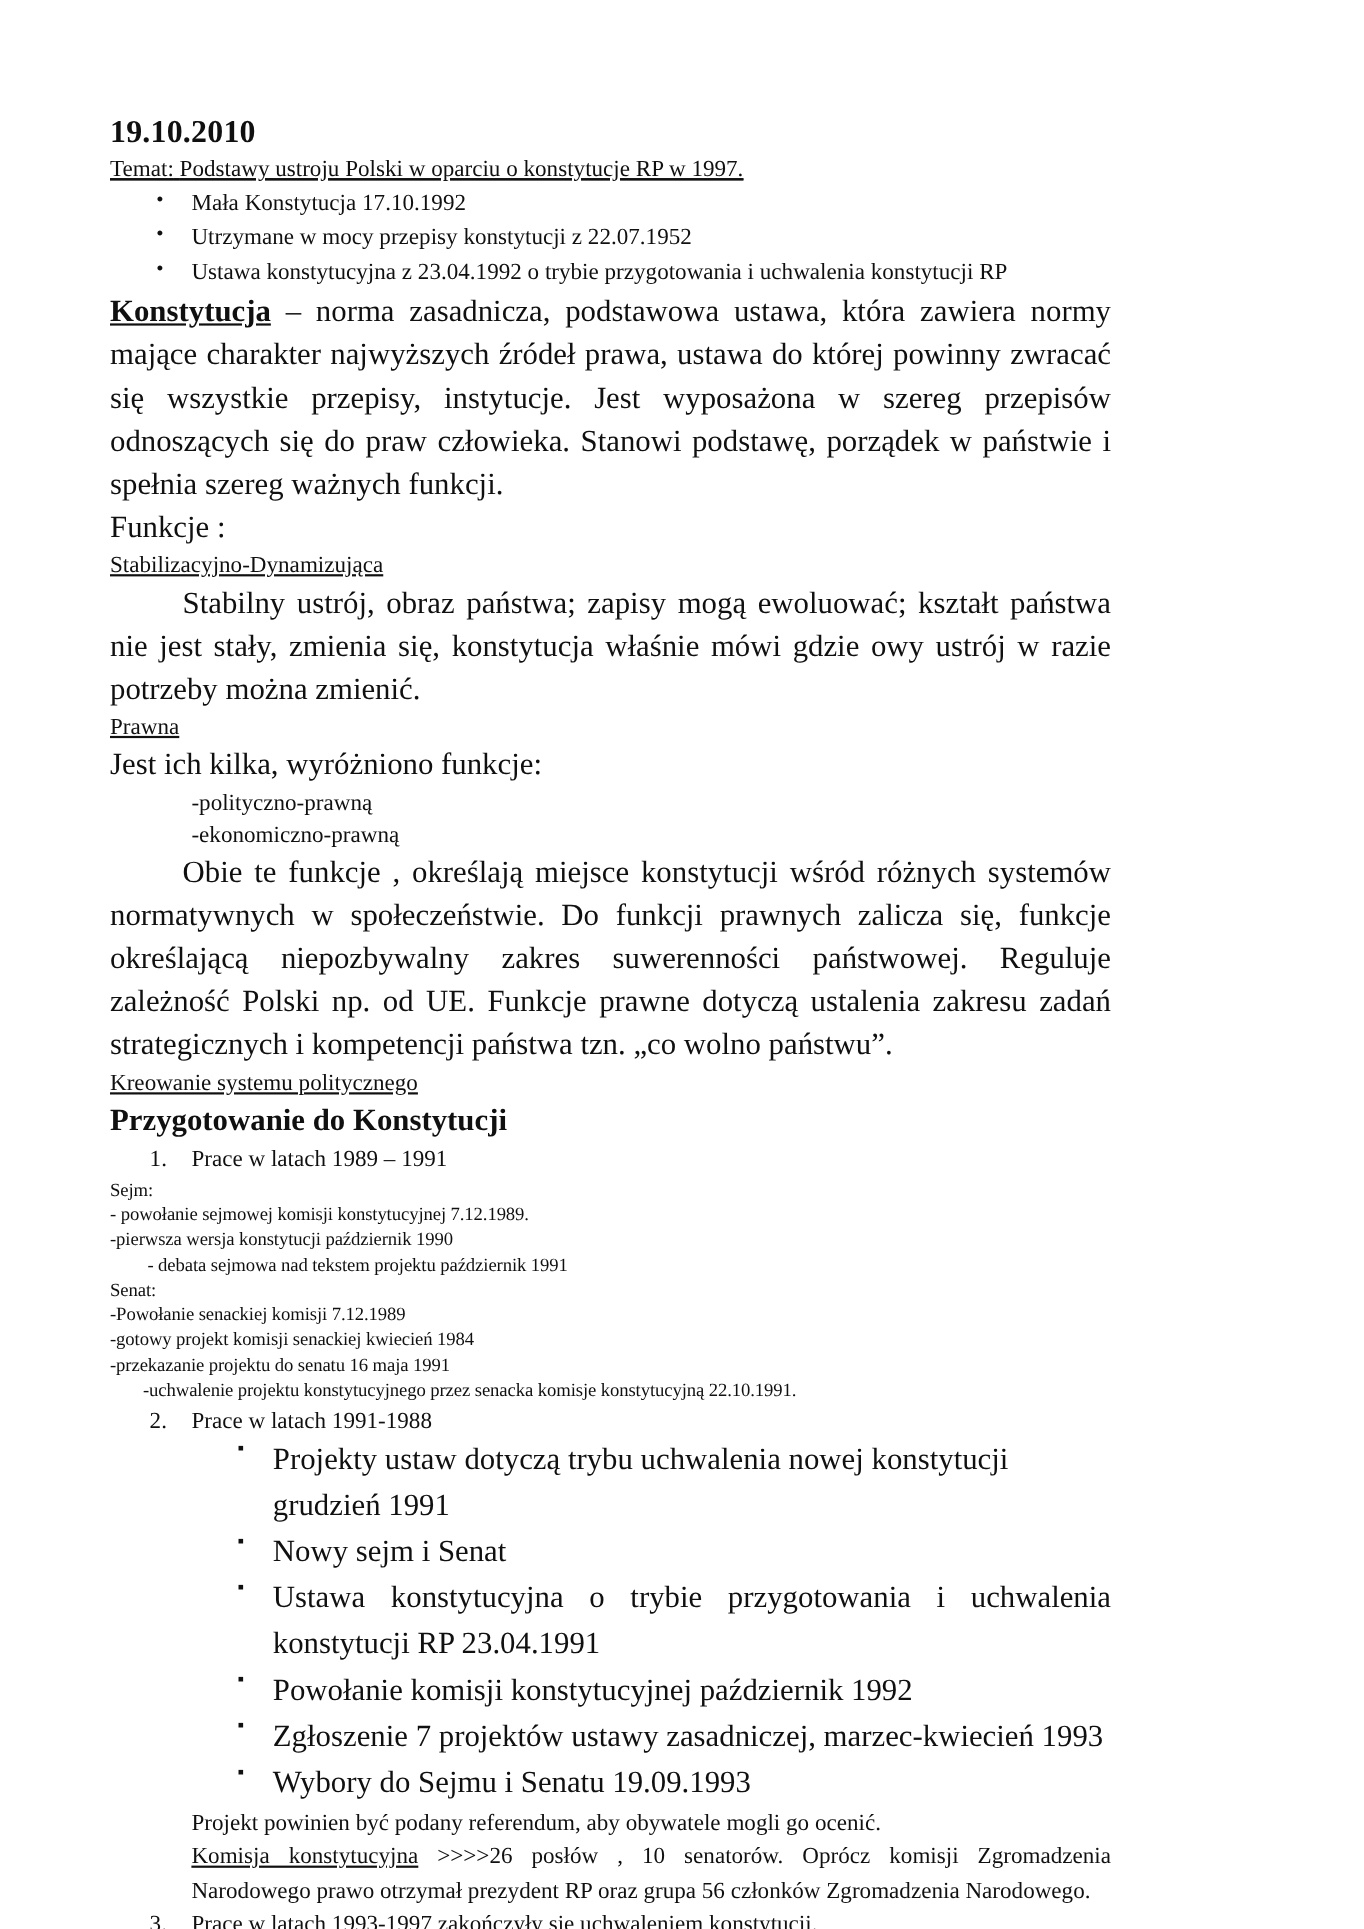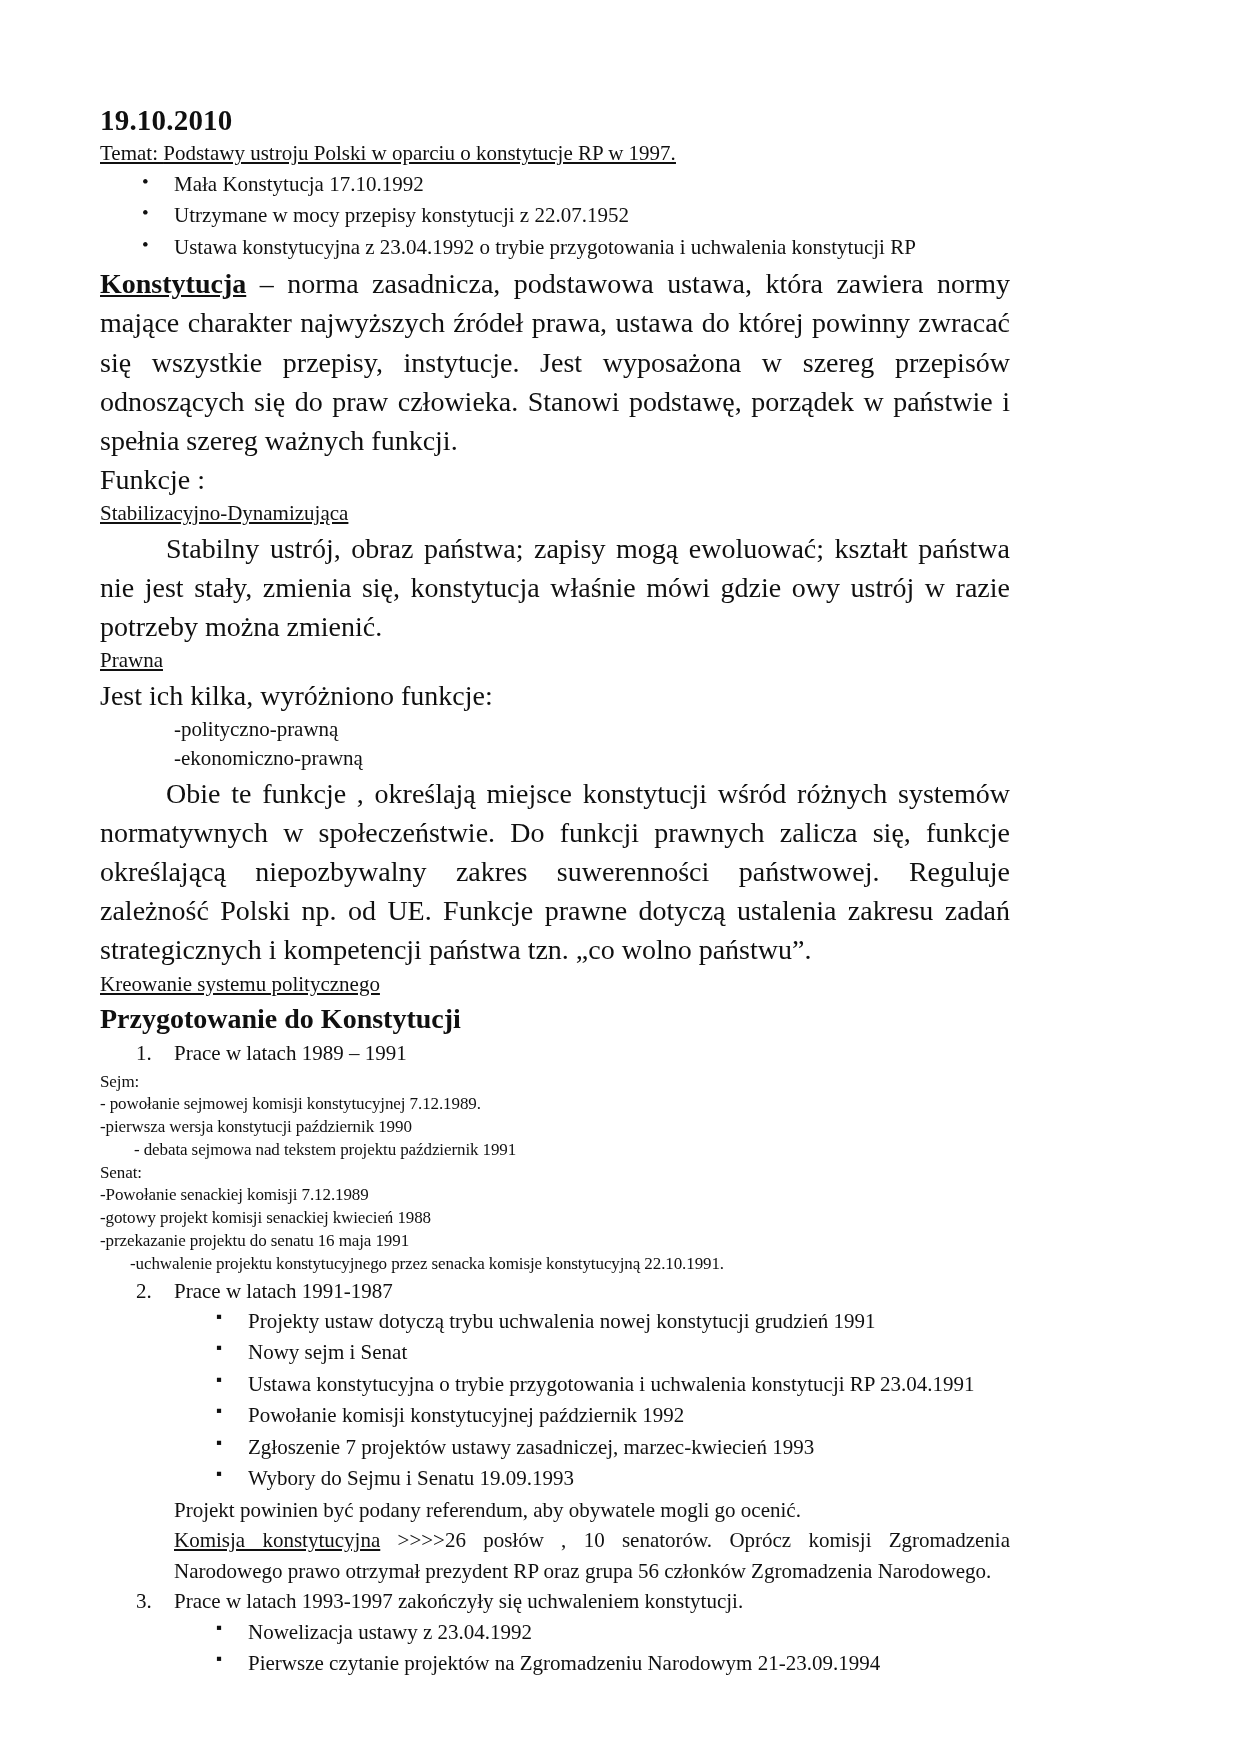--- a/index.html
+++ b/index.html
@@ -124,21 +124,21 @@
     top: 0;
   }
 
   ul.sub-bullets {
     list-style: none;
     margin: 0;
     padding: 0;
   }
   ul.sub-bullets > li {
     position: relative;
-    font-size: 21px;
+    font-size: 28px;
     line-height: 1.50;
     padding-left: 148px;
     margin: 0;
     text-align: justify;
   }
   ul.sub-bullets > li::before {
     content: "\25AA";
     position: absolute;
     left: 116px;
     top: -2px;
@@ -197,27 +197,27 @@
       <li><span class="num">1.</span><span>Prace w latach 1989 – 1991</span></li>
     </ol>
 
     <div class="small-block">
       <p>Sejm:</p>
       <p>- powołanie sejmowej komisji konstytucyjnej 7.12.1989.</p>
       <p>-pierwsza wersja konstytucji październik 1990</p>
       <p class="ind1">- debata sejmowa nad tekstem projektu październik 1991</p>
       <p>Senat:</p>
       <p>-Powołanie senackiej komisji 7.12.1989</p>
-      <p>-gotowy projekt komisji senackiej kwiecień 1988</p>
+      <p>-gotowy projekt komisji senackiej kwiecień 1984</p>
       <p>-przekazanie projektu do senatu 16 maja 1991</p>
       <p class="ind2">-uchwalenie projektu konstytucyjnego przez senacka komisje konstytucyjną 22.10.1991.</p>
     </div>
 
     <ol class="numbered">
-      <li><span class="num">2.</span><span>Prace w latach 1991-1987</span></li>
+      <li><span class="num">2.</span><span>Prace w latach 1991-1988</span></li>
     </ol>
 
     <ul class="sub-bullets">
       <li class="noj">Projekty ustaw dotyczą trybu uchwalenia nowej konstytucji grudzień 1991</li>
       <li class="noj">Nowy sejm i Senat</li>
       <li>Ustawa konstytucyjna o trybie przygotowania i uchwalenia konstytucji RP 23.04.1991</li>
       <li class="noj">Powołanie komisji konstytucyjnej październik 1992</li>
       <li class="noj">Zgłoszenie 7 projektów ustawy zasadniczej, marzec-kwiecień 1993</li>
       <li class="noj">Wybory do Sejmu i Senatu 19.09.1993</li>
     </ul>

